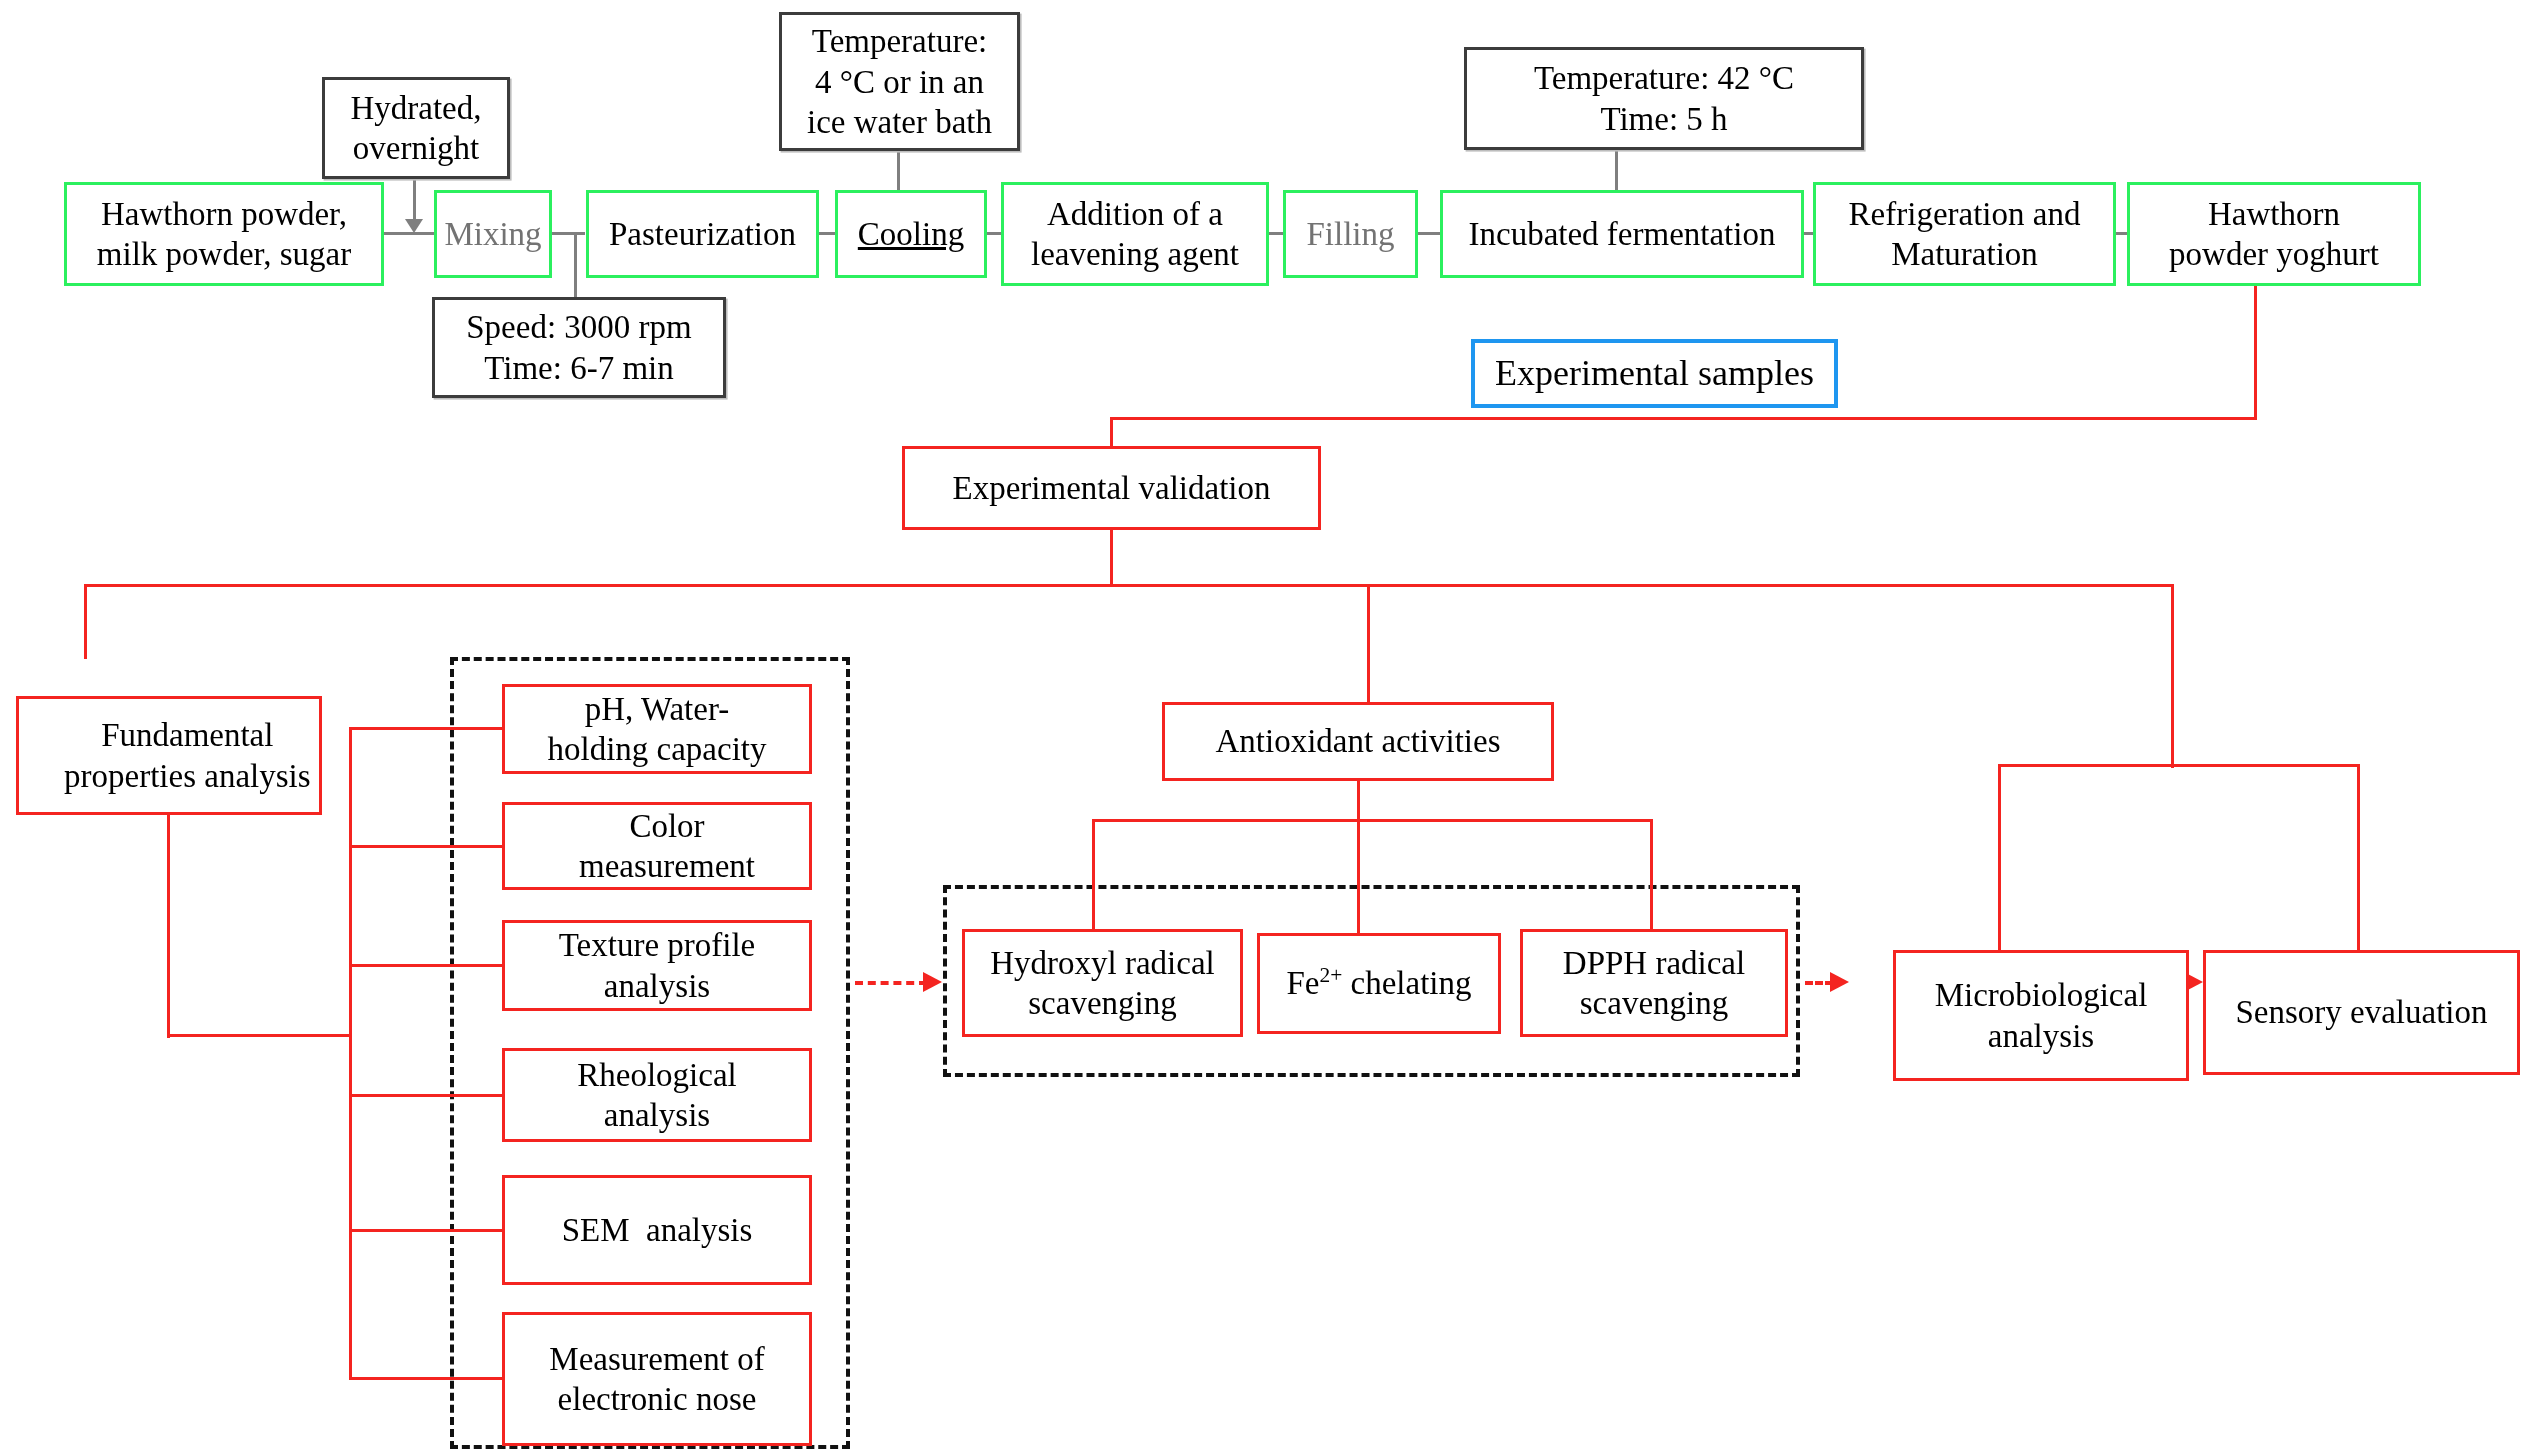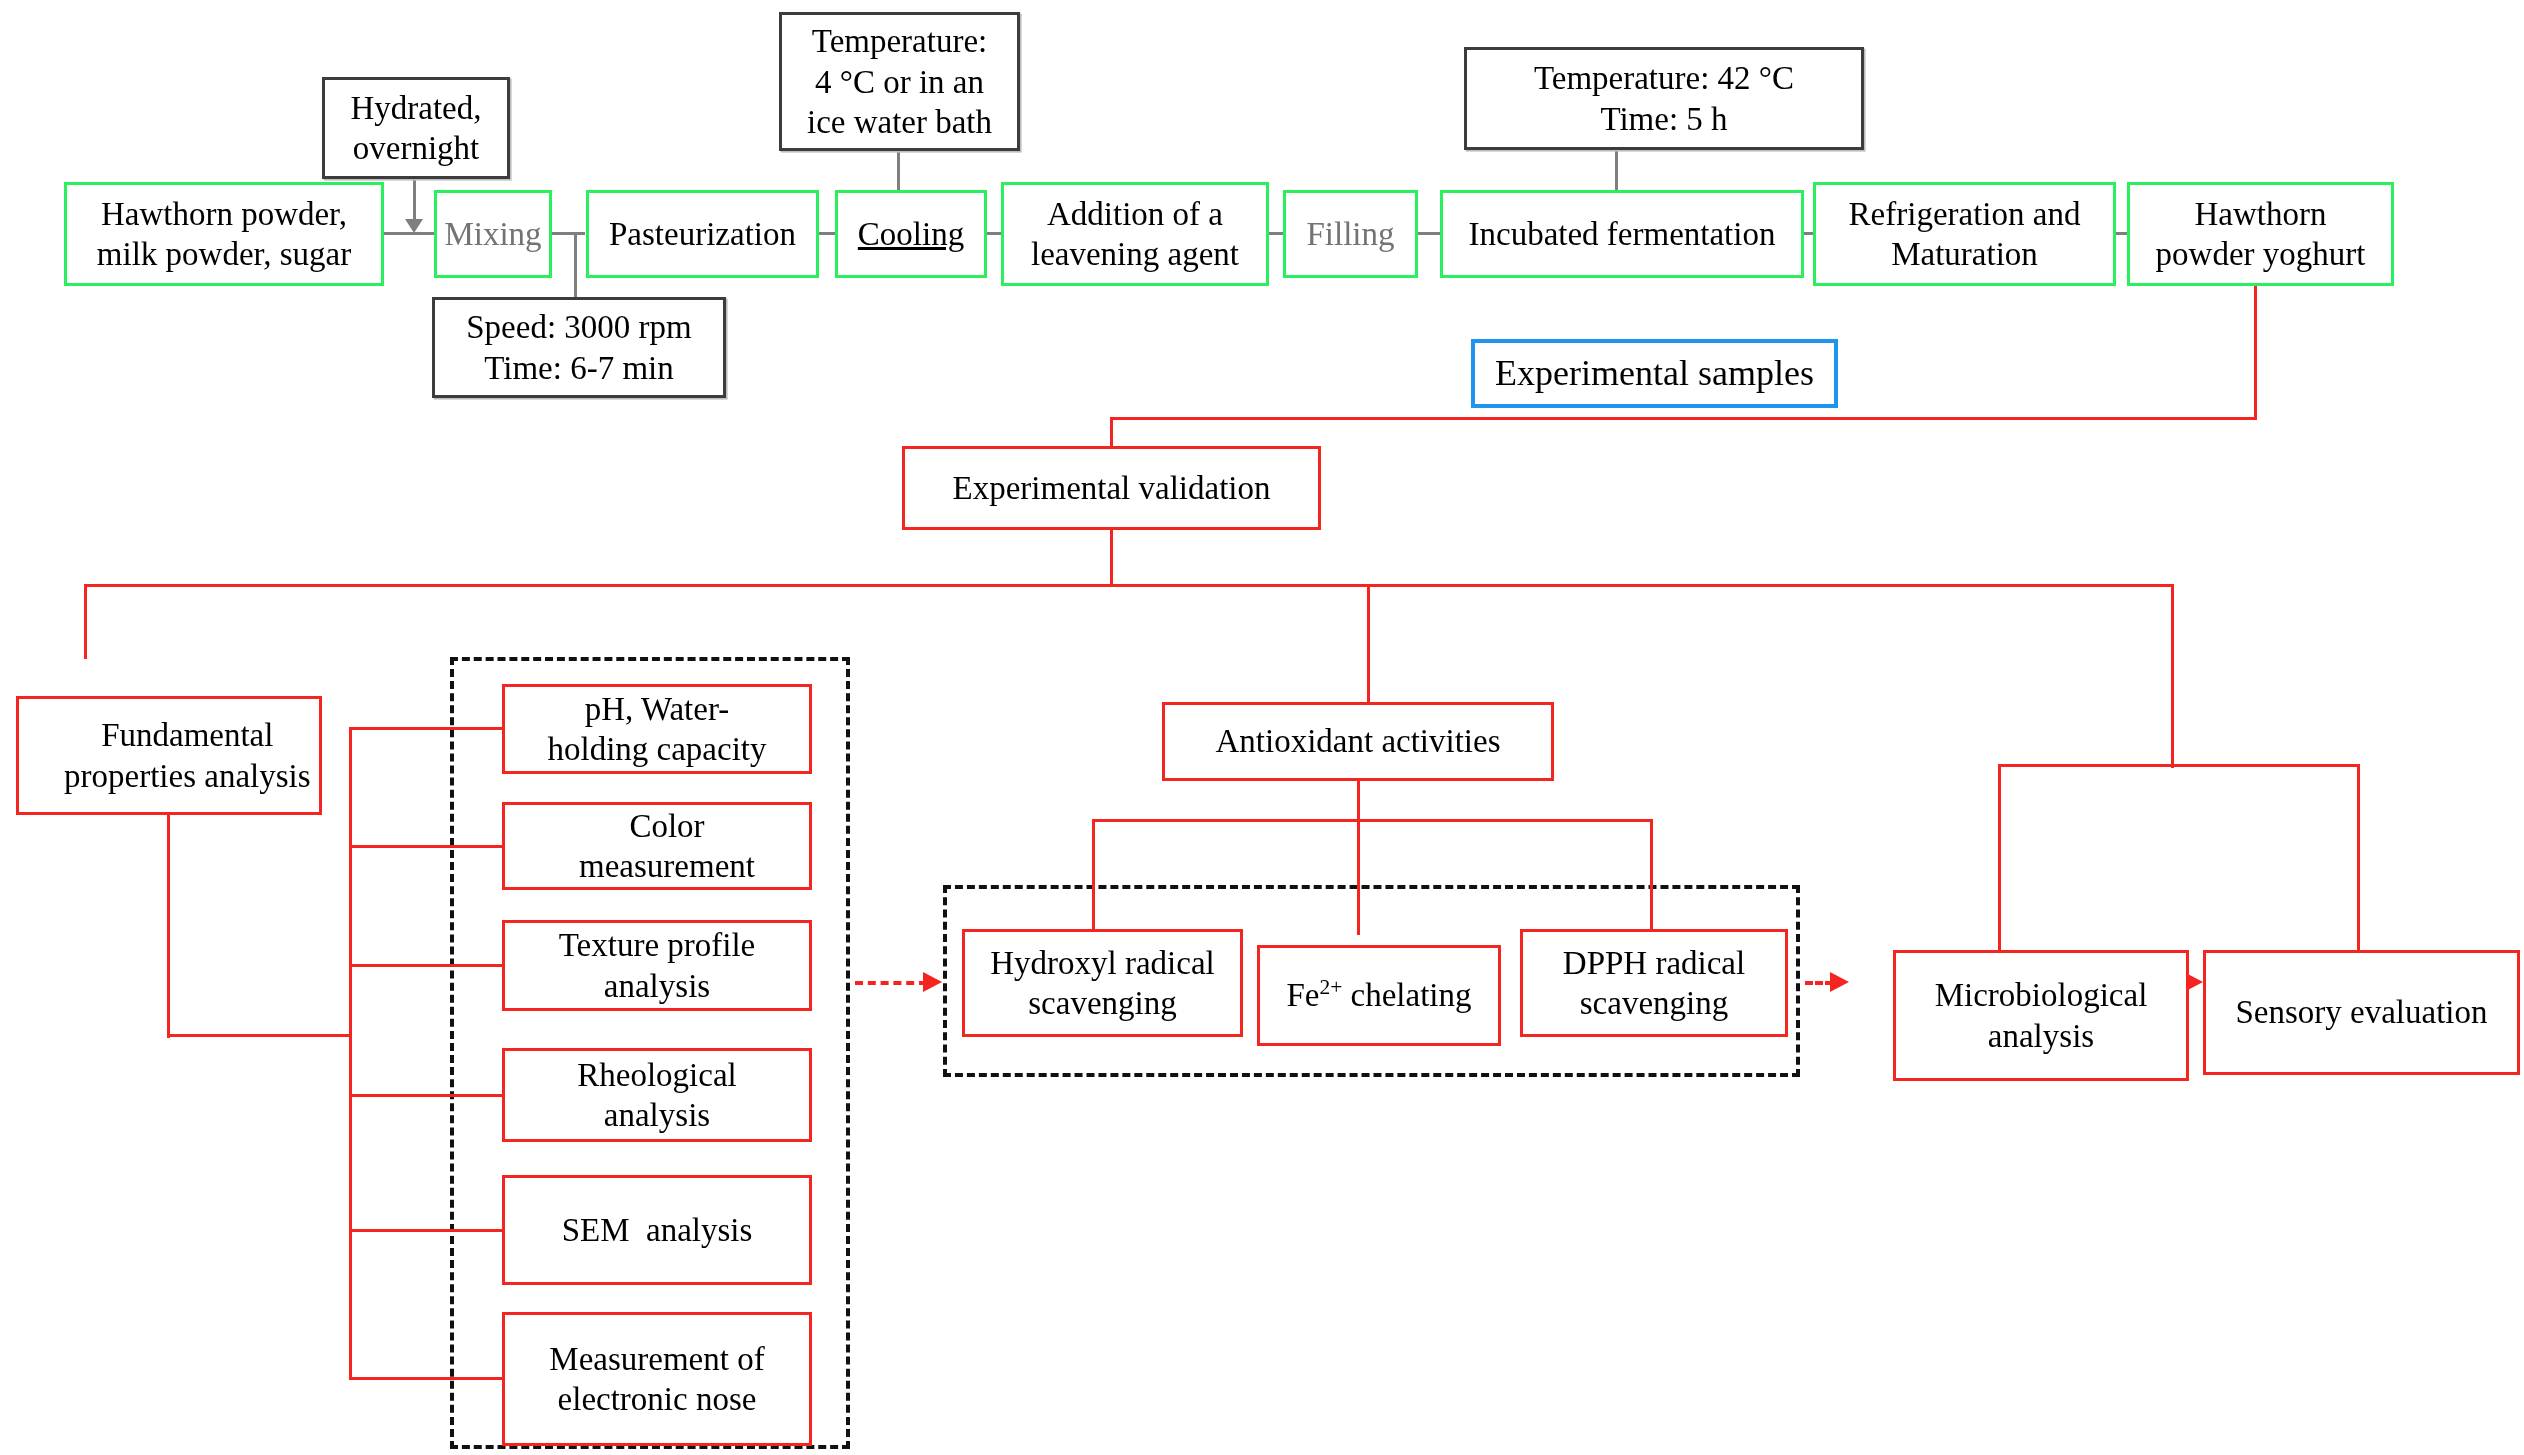--- a/index.html
+++ b/index.html
@@ -115,21 +115,21 @@
 milk powder, sugar</div>
   <div class="box green blue-text" style="left:434px;top:190px;width:118px;height:88px;">Mixing</div>
   <div class="box green" style="left:586px;top:190px;width:233px;height:88px;">Pasteurization</div>
   <div class="box green" style="left:835px;top:190px;width:152px;height:88px;text-decoration:underline;">Cooling</div>
   <div class="box green" style="left:1001px;top:182px;width:268px;height:104px;">Addition of a
 leavening agent</div>
   <div class="box green blue-text" style="left:1283px;top:190px;width:135px;height:88px;">Filling</div>
   <div class="box green" style="left:1440px;top:190px;width:364px;height:88px;">Incubated fermentation</div>
   <div class="box green" style="left:1813px;top:182px;width:303px;height:104px;">Refrigeration and
 Maturation</div>
-  <div class="box green" style="left:2127px;top:182px;width:267px;height:104px;">Hawthorn
+  <div class="box green" style="left:2127px;top:182px;width:294px;height:104px;">Hawthorn
 powder yoghurt</div>
 
   <div class="box blackb" style="left:322px;top:77px;width:188px;height:102px;">Hydrated,
 overnight</div>
   <div class="box blackb" style="left:779px;top:12.2px;width:241px;height:139px;">Temperature:
 4 °C or in an
 ice water bath</div>
   <div class="box blackb" style="left:1464px;top:47px;width:400px;height:103px;">Temperature: 42 °C
 Time: 5 h</div>
   <div class="box blackb" style="left:432px;top:297px;width:294px;height:101px;">Speed: 3000 rpm
@@ -152,20 +152,20 @@
   <div class="box red" style="left:502px;top:920px;width:310px;height:91px;">Texture profile
 analysis</div>
   <div class="box red" style="left:502px;top:1048px;width:310px;height:94px;">Rheological
 analysis</div>
   <div class="box red" style="left:502px;top:1175px;width:310px;height:110px;">SEM  analysis</div>
   <div class="box red" style="left:502px;top:1312px;width:310px;height:134px;">Measurement of
 electronic nose</div>
 
   <div class="box red" style="left:962px;top:929px;width:281px;height:108px;">Hydroxyl radical
 scavenging</div>
-  <div class="box red" style="left:1257px;top:933px;width:244px;height:101px;margin-top:12px;">
+  <div class="box red" style="left:1257px;top:933px;width:244px;height:101px;">
     <span><span>Fe</span><span class="sup">2+</span><span> chelating</span></span>
   </div>
   <div class="box red" style="left:1520px;top:929px;width:268px;height:108px;">DPPH radical
 scavenging</div>
 
 </div>
 
 
 </body></html>

